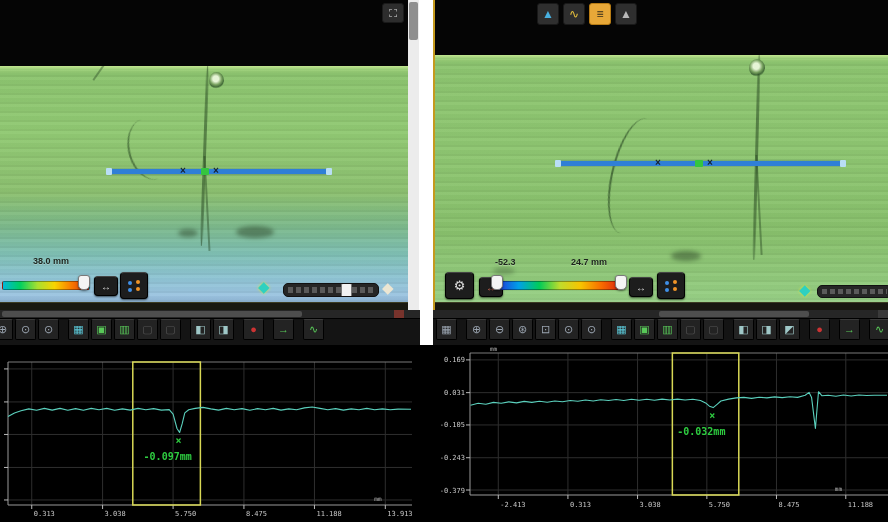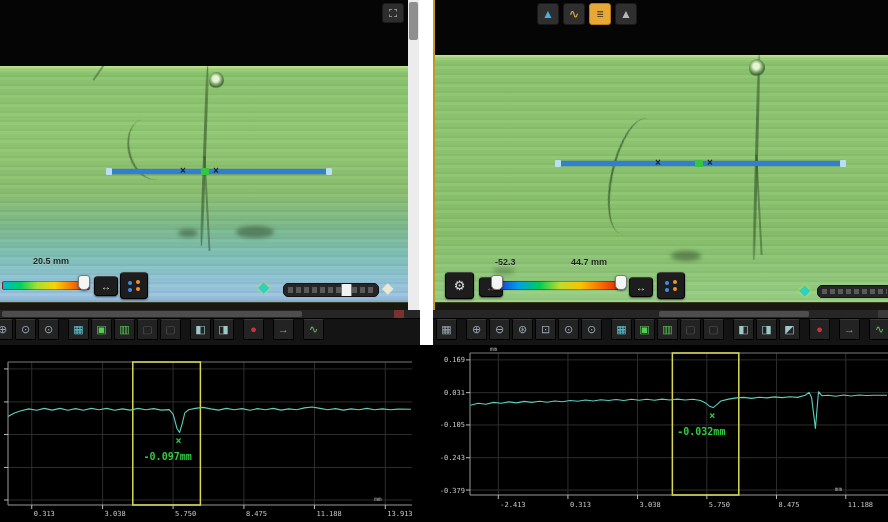--- a/index.html
+++ b/index.html
@@ -84,21 +84,21 @@
     </div>
 
     <div class="blue-line" style="left:108px;top:169px;width:222px">
       <span class="end l"></span>
       <span class="end r"></span>
       <span class="xmark" style="left:72px">×</span>
       <span class="mid" style="left:93px"></span>
       <span class="xmark" style="left:105px">×</span>
     </div>
 
-    <span class="ctl-label" style="left:33px;top:256px">20.5 mm</span>
+    <span class="ctl-label" style="left:33px;top:256px">38.0 mm</span>
     <div class="grad-bar grad-left" style="left:2px;top:281px;width:86px"></div>
     <div class="slider-handle" style="left:78px;top:275px"></div>
     <div class="sq-btn" style="left:94px;top:276px;width:22px;height:18px;font-size:10px">
       <span>↔</span>
     </div>
     <div class="sq-btn" style="left:120px;top:272px;width:26px;height:25px">
       <span class="dots"></span>
     </div>
     <span class="diamond" style="left:258px;top:280px;color:#2fd0c0;text-shadow:0 0 3px #d8e838">◆</span>
     <div class="scrubber" style="left:283px;top:283px;width:94px;height:12px">
@@ -154,21 +154,21 @@
       <span class="xmark" style="left:150px">×</span>
     </div>
 
     <div class="sq-btn" style="left:10px;top:272px;width:27px;height:25px;font-size:13px">
       <span>⚙</span>
     </div>
     <div class="sq-btn" style="left:44px;top:277px;width:22px;height:18px;font-size:10px;color:#cc6650">
       <span>↔</span>
     </div>
     <span class="ctl-label" style="left:60px;top:257px">-52.3</span>
-    <span class="ctl-label" style="left:136px;top:257px">44.7 mm</span>
+    <span class="ctl-label" style="left:136px;top:257px">24.7 mm</span>
     <div class="grad-bar grad-range" style="left:62px;top:281px;width:124px"></div>
     <div class="slider-handle" style="left:56px;top:275px"></div>
     <div class="slider-handle" style="left:180px;top:275px"></div>
     <div class="sq-btn" style="left:194px;top:277px;width:22px;height:18px;font-size:10px">
       <span>↔</span>
     </div>
     <div class="sq-btn" style="left:222px;top:272px;width:26px;height:25px">
       <span class="dots"></span>
     </div>
     <span class="diamond" style="left:364px;top:283px;color:#2fd0c0;text-shadow:0 0 3px #d8e838">◆</span>

